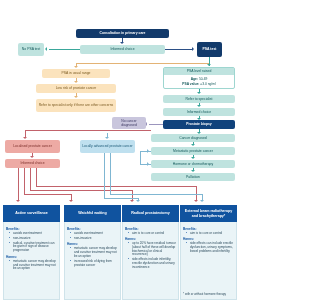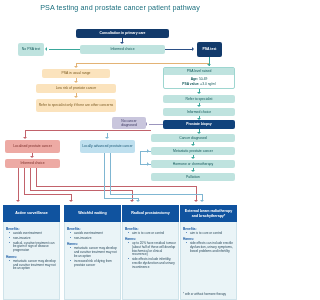--- a/index.html
+++ b/index.html
@@ -57,21 +57,20 @@
   .foot{position:absolute;left:3px;bottom:4px;width:51px;font-size:2.9px;
         color:#2b4a5c;line-height:1.2;}
   .kvline{font-size:3.3px;line-height:1.3;}
   .kvline b{color:#13585a;}
 </style>
 </head>
 <body>
 
 <div id="stage">
 
-  <div class="title">PSA testing and prostate cancer patient pathway</div>
 
   <div class="node navy" style="left:76px;top:29px;width:93px;height:9px;">Consultation in primary care</div>
 
   <div class="ln navyl" style="left:122px;top:38px;width:1px;height:5px;"></div>
   <div class="ar down navyl" style="left:120px;top:42px;"></div>
 
   <div class="node teal" style="left:80px;top:45px;width:85px;height:9px;">Informed choice</div>
 
   <div class="node teal" style="left:18px;top:43px;width:26px;height:13px;">No PSA test</div>
 

